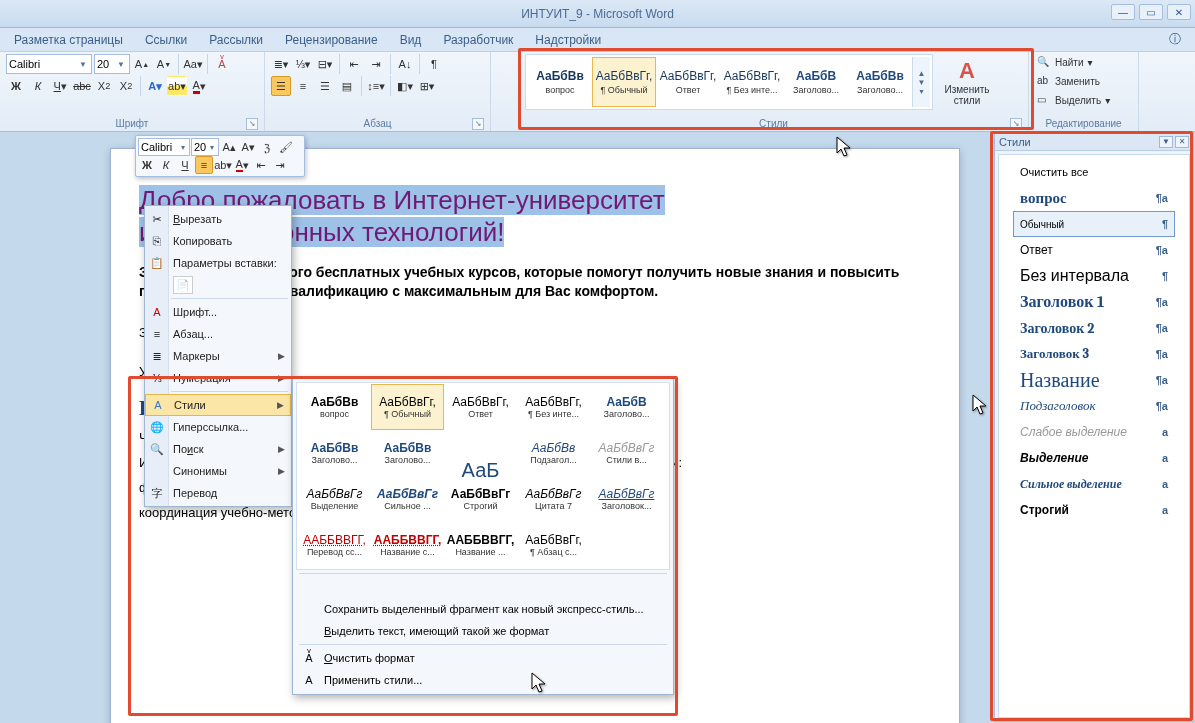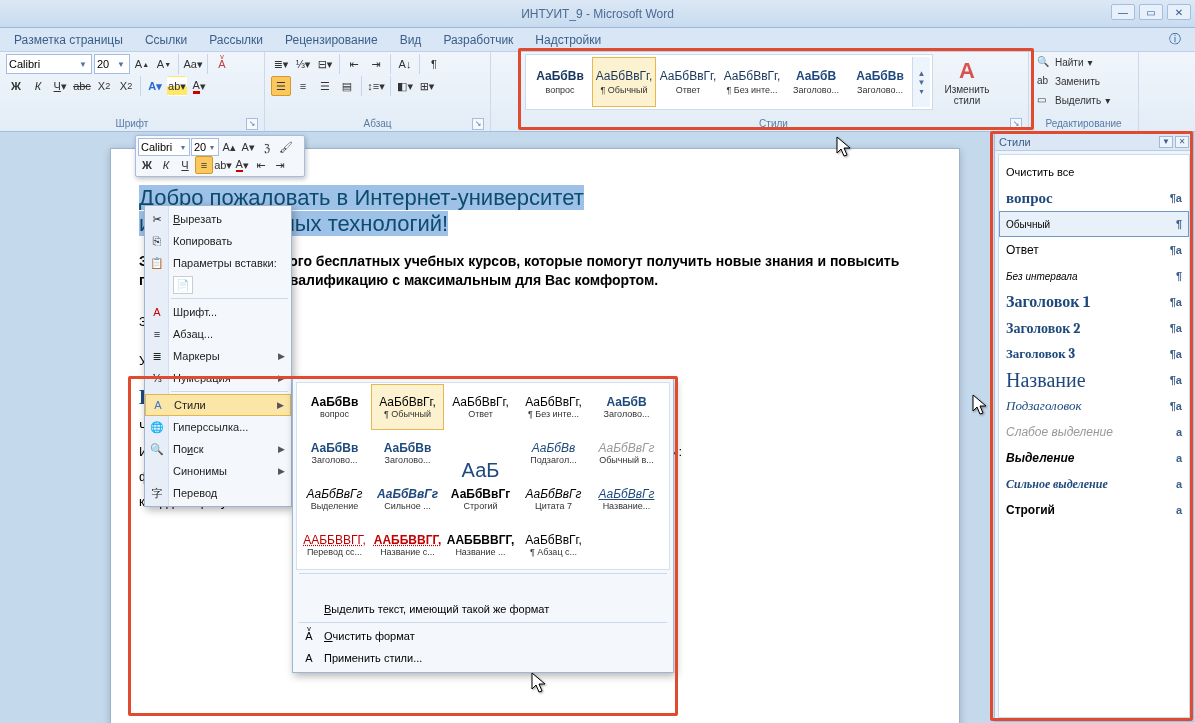--- a/index.html
+++ b/index.html
@@ -43,21 +43,21 @@
 
 .editgroup .row { height:17px; }
 .editgroup .editbtn { display:flex; align-items:center; gap:4px; font-size:10px; color:#333; cursor:pointer; padding:1px 2px; }
 .editgroup .editbtn .ei { width:14px; height:14px; display:inline-block; }
 
 .highlight-ribbon { position:absolute; border:3px solid #e04a2f; border-radius:2px; pointer-events:none; }
 .hl1 { left:518px; top:48px; width:516px; height:82px; }
 
 .docarea { position:absolute; left:0; top:132px; right:0; bottom:0; background:#c5d9ed; }
 .paper { position:absolute; left:110px; top:16px; width:850px; height:590px; background:#fff; box-shadow:0 2px 8px rgba(0,0,0,0.2); border:1px solid #9cb3d0; padding:36px 50px 28px 28px; }
-.paper h1 { font-family:Cambria,Georgia,serif; color:#0c4a6e; font-size:22px; font-weight:normal; line-height:1.2; }
+.paper h1 { font-family:Cambria,Georgia,serif; color:#701a75; font-size:26px; font-weight:normal; line-height:1.2; }
 .paper h1 .sel { background:#9ec1e8; }
 .paper p.bold { font-weight:bold; font-size:14px; margin-top:14px; line-height:1.35; }
 .paper h2 { font-family:Cambria,Georgia,serif; color:#1f497d; font-size:20px; margin-top:18px; font-weight:bold; }
 .paper p.norm { font-size:13px; margin-top:10px; color:#000; }
 
 
 .minitb { position:absolute; left:135px; top:135px; width:170px; background:#f4f7fb; border:1px solid #a5bde0; border-radius:2px; padding:2px; box-shadow:1px 2px 5px rgba(0,0,0,0.25); z-index:30; }
 .minitb .row { gap:1px; }
 .minitb .combo { height:18px; }
 .minitb .ibtn { width:18px; height:18px; }
@@ -86,21 +86,21 @@
 
 .hl2 { position:absolute; left:128px; top:376px; width:550px; height:340px; border:3px solid #e04a2f; border-radius:2px; pointer-events:none; z-index:40; }
 .hl3 { position:absolute; left:990px; top:131px; width:203px; height:590px; border:3px solid #e04a2f; border-radius:2px; pointer-events:none; z-index:40; }
 
 
 .stylespane { position:absolute; right:1px; top:132px; width:200px; height:590px; background:#eef4fb; border:1px solid #a5bde0; display:flex; flex-direction:column; z-index:20; }
 .stylespane .hdr { height:18px; background:#dbe7f4; border-bottom:1px solid #b8cce4; display:flex; align-items:center; padding:0 4px; font-size:11px; color:#3b5f8a; }
 .stylespane .hdr .pb { margin-left:auto; display:flex; gap:2px; }
 .stylespane .hdr .pb span { width:14px; height:12px; border:1px solid #9fb9db; background:#eef4fb; font-size:8px; text-align:center; line-height:10px; color:#3b5f8a; cursor:pointer; }
 .stylespane .body { flex:1; background:#fff; margin:3px; border:1px solid #cbdbee; overflow:hidden; padding:4px 0; }
-.stylespane .sitem { display:flex; align-items:center; height:26px; padding:0 6px; cursor:pointer; border:1px solid transparent; margin:0 0; }
+.stylespane .sitem { display:flex; align-items:center; height:26px; padding:0 6px; cursor:pointer; border:1px solid transparent; margin:0 14px; }
 .stylespane .sitem.sel { border:1px solid #6f98cb; background:#e8f0fa; }
 .stylespane .sitem .sn { flex:1; }
 .stylespane .sitem .sm { color:#3b5f8a; font-size:11px; font-weight:bold; }
 .stylespane .foot { padding:4px 6px; font-size:10px; color:#333; border-top:1px solid #cbdbee; }
 .stylespane .foot label { display:flex; align-items:center; gap:4px; margin-bottom:3px; }
 .stylespane .foot .btns { display:flex; gap:4px; margin-top:4px; align-items:center;}
 .stylespane .foot .btns .fb { width:22px; height:20px; border:1px solid #a5bde0; background:#f2f7fd; display:flex; align-items:center; justify-content:center; cursor:pointer; font-size:10px; color:#2b5797;}
 .stylespane .foot .lnk { margin-left:auto; color:#1a5bb5; cursor:pointer; }
 
 .cursor { position:absolute; width:18px; height:24px; pointer-events:none; z-index:50; }
@@ -414,41 +414,41 @@
       <div class="cell">
         <div class="p c-blue" style="font-size: 20px; margin-top: 35px;">АаБ</div>
         <div class="n">Название</div>
       </div>
       <div class="cell">
         <div class="p c-blue it">АаБбВв</div>
         <div class="n">Подзагол...</div>
       </div>
       <div class="cell">
         <div class="p it" style="color: rgb(153, 153, 153);">АаБбВвГг</div>
-        <div class="n">Обычный в...</div>
+        <div class="n">Стили в...</div>
       </div>
       <div class="cell">
         <div class="p it">АаБбВвГг</div>
         <div class="n">Выделение</div>
       </div>
       <div class="cell">
         <div class="p c-blue fw-b it">АаБбВвГг</div>
         <div class="n">Сильное ...</div>
       </div>
       <div class="cell">
         <div class="p fw-b">АаБбВвГг</div>
         <div class="n">Строгий</div>
       </div>
       <div class="cell">
         <div class="p it">АаБбВвГг</div>
         <div class="n">Цитата 7</div>
       </div>
       <div class="cell">
         <div class="p ul c-blue">АаБбВвГг</div>
-        <div class="n">Название...</div>
+        <div class="n">Заголовок...</div>
       </div>
       <div class="cell">
         <div class="p c-red" style="text-decoration: underline dotted;">ААББВВГГ,</div>
         <div class="n">Перевод сс...</div>
       </div>
       <div class="cell">
         <div class="p c-red fw-b" style="text-decoration: underline dotted;">ААББВВГГ,</div>
         <div class="n">Название с...</div>
       </div>
       <div class="cell">
@@ -456,20 +456,24 @@
         <div class="n">Название ...</div>
       </div>
       <div class="cell">
         <div class="p ">АаБбВвГг,</div>
         <div class="n">¶ Абзац с...</div>
       </div>
     </div>
   <div class="ssep"></div>
   <div class="smi">
       <span class="sic"></span>
+    </div>
+  <div class="smi">
+      <span class="sic"></span>
+      <span>Сохранить выделенный фрагмент как новый экспресс-стиль...</span>
     </div>
   <div class="smi">
       <span class="sic"></span>
       <span><u>В</u>ыделить текст, имеющий такой же формат</span>
     </div>
   <div class="ssep"></div>
   <div class="smi">
       <span class="sic">Aͮ</span>
       <span><u>О</u>чистить формат</span>
     </div>
@@ -498,21 +502,21 @@
         </div>
         <div class="sitem sel">
           <span class="sn " style="font-size: 10px;">Обычный</span>
           <span class="sm">¶</span>
         </div>
         <div class="sitem">
           <span class="sn " style="font-size: 12px;">Ответ</span>
           <span class="sm">¶a</span>
         </div>
         <div class="sitem">
-          <span class="sn " style="font-size: 10px; font-style: italic;">Без интервала</span>
+          <span class="sn " style="font-size: 16px;">Без интервала</span>
           <span class="sm">¶</span>
         </div>
         <div class="sitem">
           <span class="sn c-blue fw-b" style="font-size: 16px; font-family: Cambria, Georgia, serif;">Заголовок 1</span>
           <span class="sm">¶a</span>
         </div>
         <div class="sitem">
           <span class="sn c-blue fw-b" style="font-size: 14px; font-family: Cambria, Georgia, serif;">Заголовок 2</span>
           <span class="sm">¶a</span>
         </div>

